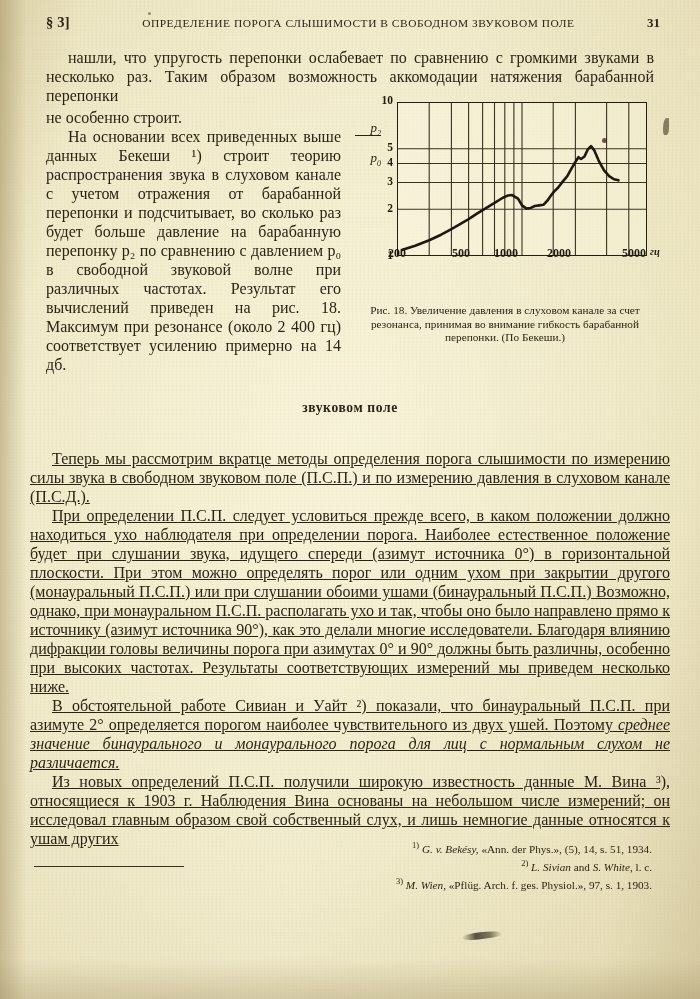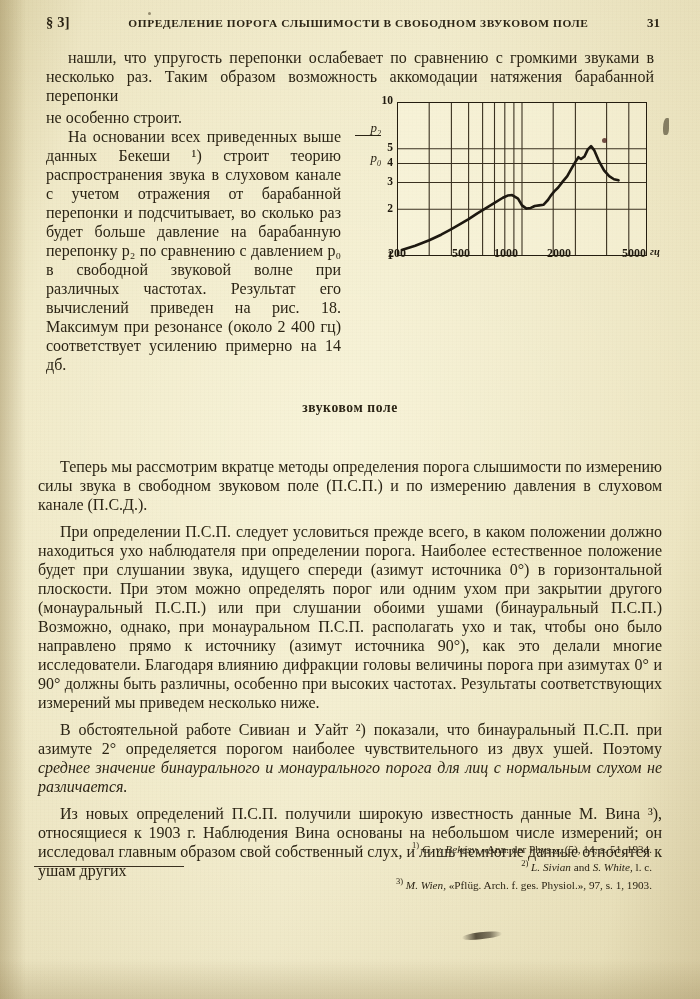--- a/index.html
+++ b/index.html
@@ -58,21 +58,21 @@
   }
   .rh-section {
     font-size: 14.5px;
     font-weight: bold;
     letter-spacing: .2px;
   }
   .rh-title {
     flex: 1;
     text-align: center;
     font-size: 11.4px;
-    font-weight: bold;
+    font-weight: normal;
     letter-spacing: .55px;
     text-transform: uppercase;
     padding: 0 10px;
   }
   .rh-page {
     font-size: 13px;
     font-weight: bold;
   }
 
   
@@ -196,21 +196,21 @@
     font-weight: bold;
     line-height: 19px;
     letter-spacing: .6px;
   }
 
   #main-body {
     left: 30px;
     top: 449px;
     width: 640px;
   }
-  #main-body p { margin: 8px; }
+  #main-body p { margin: 0; text-decoration: underline; }
 
   
   .footnote-rule {
     position: absolute;
     left: 34px;
     top: 866px;
     width: 150px;
     height: 0;
     border-top: 1.4px solid #3a3120;
   }
@@ -314,20 +314,21 @@
       <div class="axis-x-ticks">
         <span style="left:18px">200</span>
         <span style="left:82px">500</span>
         <span style="left:127px">1000</span>
         <span style="left:180px">2000</span>
         <span style="left:255px">5000</span>
         <span class="unit" style="left:271px">гц</span>
       </div>
     </div>
 
+    <div class="fig-caption">Рис. 18. Увеличение давления в слуховом канале за счет резонанса, принимая во внимание гибкость барабанной перепонки. (По Бекеши.)</div>
   </div>
 
   <div class="section-heading">
     <div>звуковом поле</div>
   </div>
 
   <div class="body-block" id="main-body">
     <p class="indent">Теперь мы рассмотрим вкратце методы определения порога слышимости по измерению силы звука в свободном звуковом поле (П.С.П.) и по измерению давления в слуховом канале (П.С.Д.).</p>
     <p class="indent">При определении П.С.П. следует условиться прежде всего, в каком положении должно находиться ухо наблюдателя при определении порога. Наиболее естественное положение будет при слушании звука, идущего спереди (азимут источника 0°) в горизонтальной плоскости. При этом можно определять порог или одним ухом при закрытии другого (монауральный П.С.П.) или при слушании обоими ушами (бинауральный П.С.П.) Возможно, однако, при монауральном П.С.П. располагать ухо и так, чтобы оно было направлено прямо к источнику (азимут источника 90°), как это делали многие исследователи. Благодаря влиянию дифракции головы величины порога при азимутах 0° и 90° должны быть различны, особенно при высоких частотах. Результаты соответствующих измерений мы приведем несколько ниже.</p>
     <p class="indent"><span>В обстоятельной работе Сивиан и Уайт ²) показали, что бинауральный П.С.П. при азимуте 2° определяется порогом наиболее чувствительного из двух ушей. Поэтому</span> <span class="it">среднее значение бинаурального и монаурального порога для лиц с нормальным слухом не различается.</span></p>

